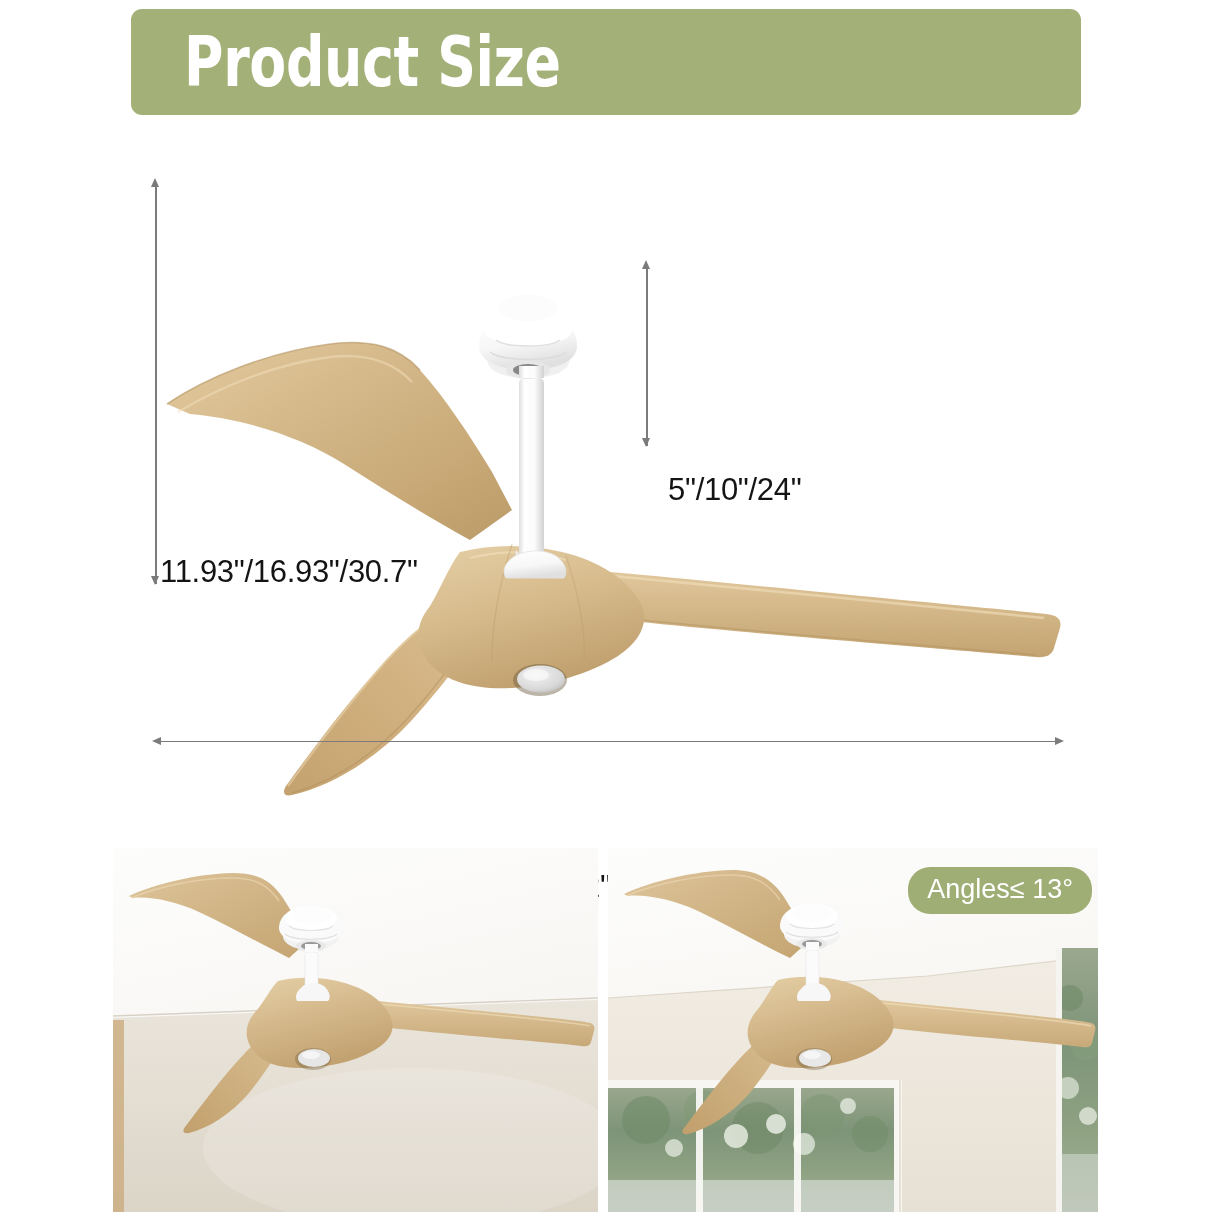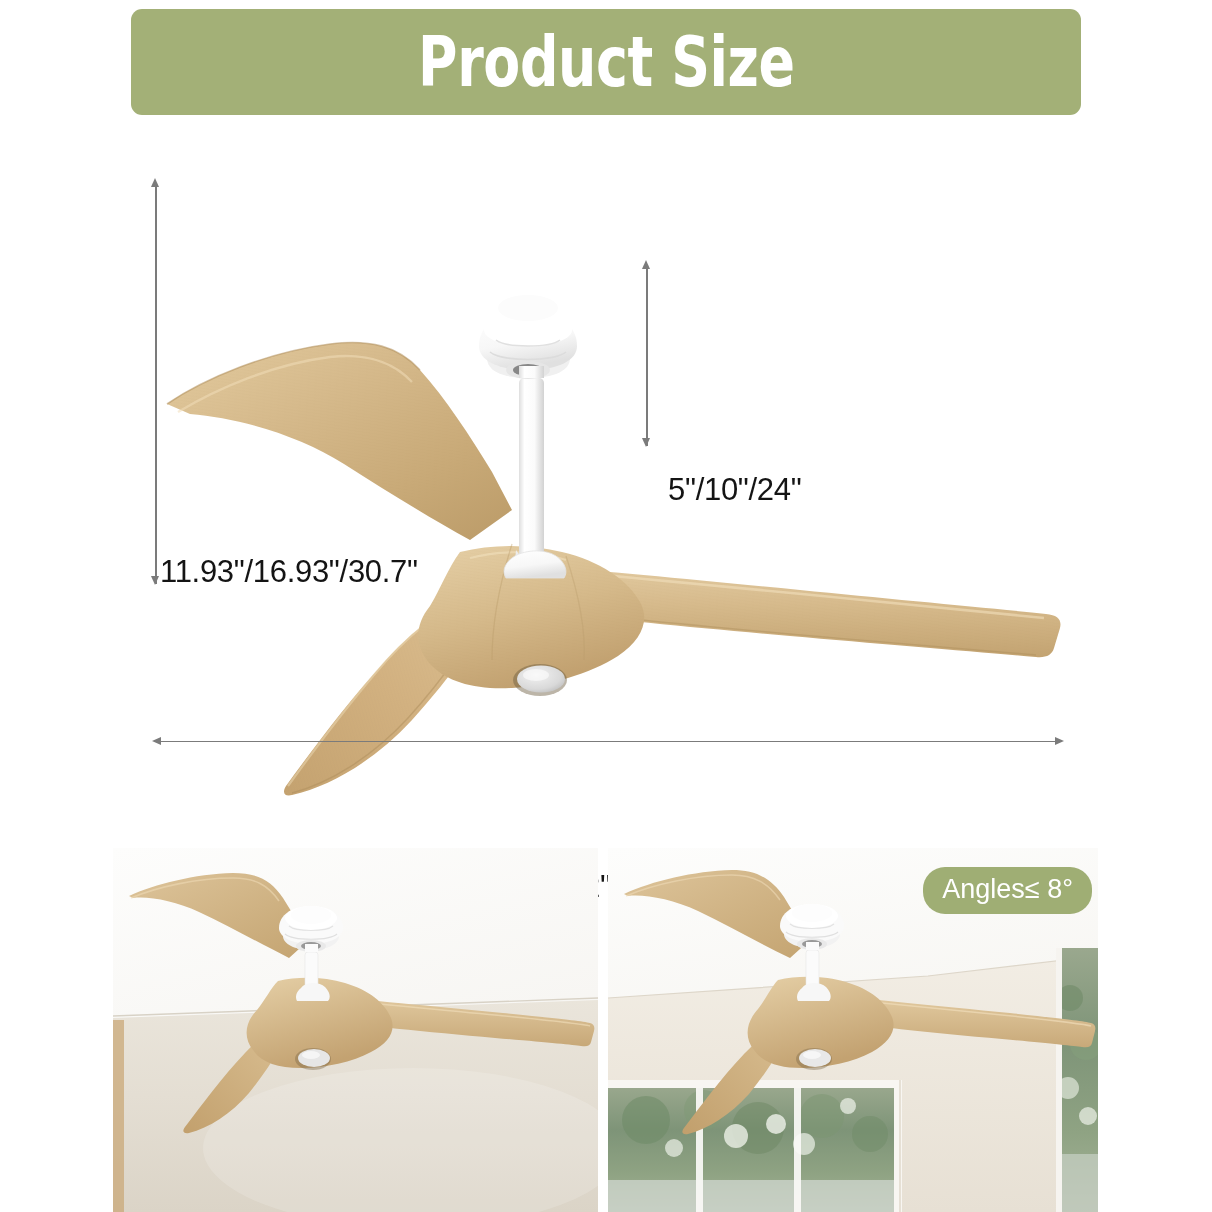--- a/index.html
+++ b/index.html
@@ -11,21 +11,21 @@
     position:relative;
   }
 
   
   .header-banner{
     position:absolute;
     left:131px; top:9px;
     width:950px; height:106px;
     background:#a3b077;
     border-radius:11px;
-    display:flex;align-items:center;justify-content:center;
+    display:flex;align-items:center;justify-content:flex-start;
   }
   .header-title{
     color:#ffffff;
     font-family:"DejaVu Sans", sans-serif;
     font-size:69px;
     font-weight:bold;
     letter-spacing:-0.5px;
     transform:scaleX(0.78);
     transform-origin:center;
     white-space:nowrap;
@@ -468,15 +468,15 @@
         <ellipse cx="204" cy="68" rx="26" ry="12" fill="#ffffff"></ellipse>
         <ellipse cx="204" cy="65" rx="20" ry="9" fill="#fdfdfd"></ellipse>
         <path d="M182,76 C189,82 219,82 226,76" fill="none" stroke="#e3e3e3" stroke-width="1.2"></path>
         <path d="M178,84 C186,91 222,91 230,84" fill="none" stroke="#e0e0e0" stroke-width="1.2"></path>
         <ellipse cx="204" cy="96" rx="15" ry="6" fill="#e9e9e9"></ellipse>
         <ellipse cx="204" cy="96" rx="10" ry="4" fill="#4a4a4a" opacity="0.5"></ellipse>
         <rect x="198" y="94" width="13" height="8" fill="#fbfbfb"></rect>
       </g>
     </svg>
 
-    <div class="angle-badge">Angles≤ 8°</div>
+    <div class="angle-badge">Angles≤ 13°</div>
   </div>
 </div>
 
 </body></html>

